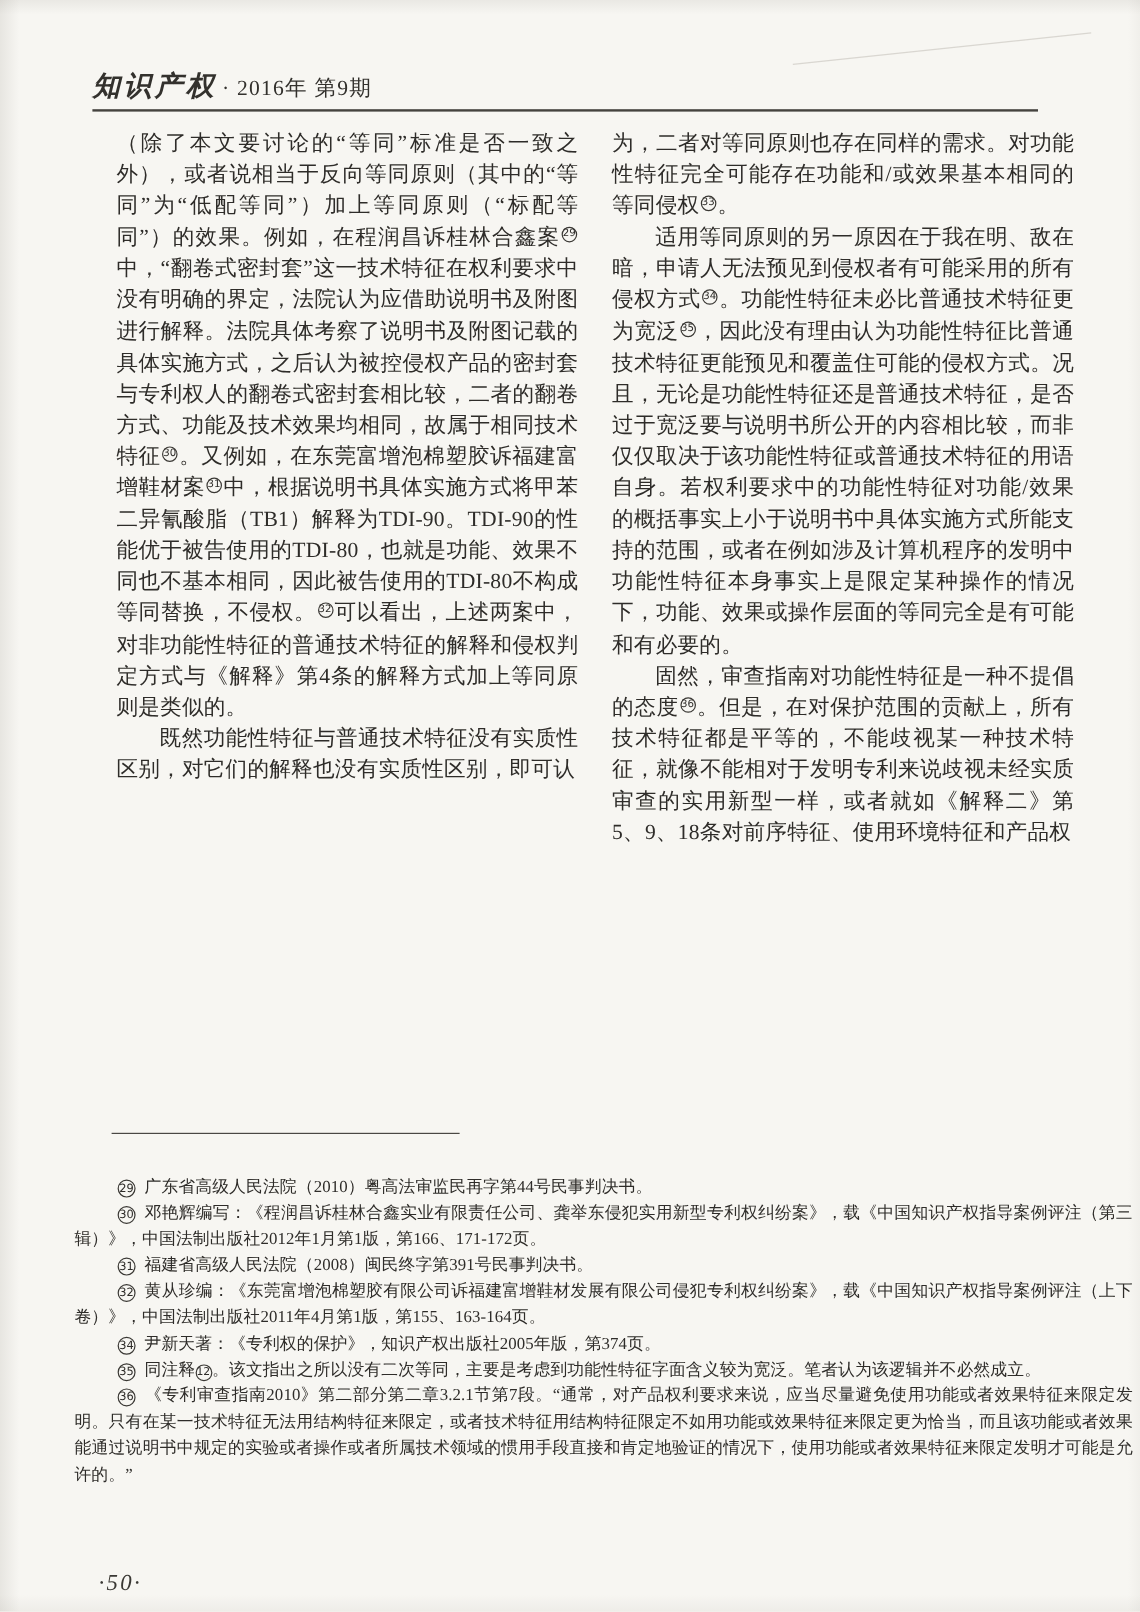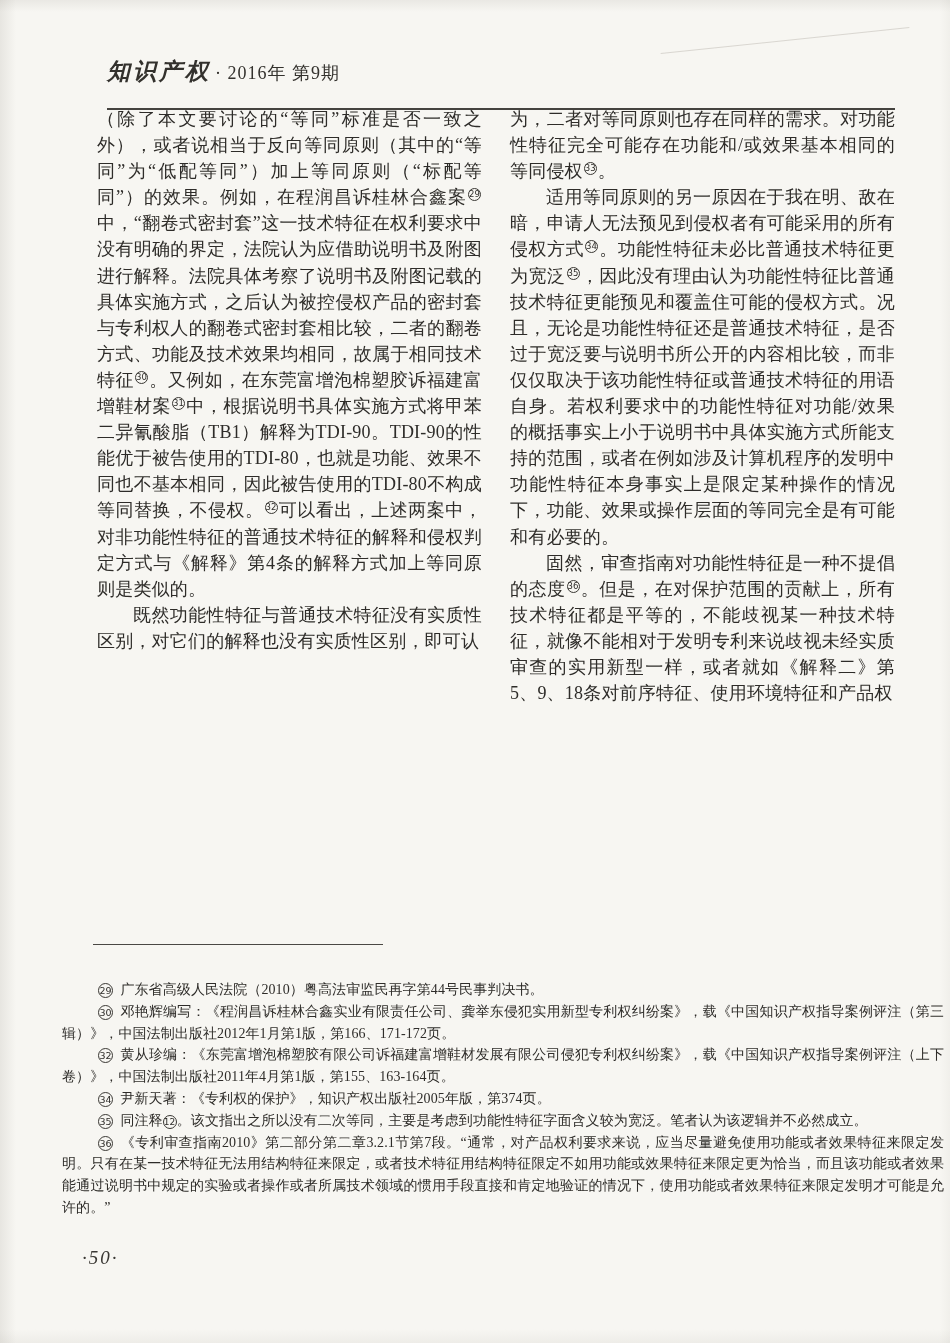--- a/index.html
+++ b/index.html
@@ -5,41 +5,41 @@
   html,body{margin:0;padding:0;}
   body{width:950px;height:1343px;background:#e9e7e3;font-family:"Liberation Serif","DejaVu Serif",serif;}
   .page{position:relative;width:950px;height:1343px;background:#f7f6f2;overflow:hidden;color:#2e2c29;}
   .page::before{content:"";position:absolute;inset:0;pointer-events:none;background:
     linear-gradient(90deg, rgba(115,110,100,0.12), rgba(115,110,100,0) 16px),
     linear-gradient(180deg, rgba(115,110,100,0.10), rgba(115,110,100,0) 12px),
     linear-gradient(0deg, rgba(115,110,100,0.07), rgba(115,110,100,0) 14px),
     linear-gradient(270deg, rgba(115,110,100,0.05), rgba(115,110,100,0) 10px);}
   .streak{position:absolute;left:660px;top:40px;width:250px;height:1px;background:rgba(150,144,132,0.30);transform:rotate(-6deg);}
 
-  header{position:absolute;left:107px;top:56px;width:788px;border-bottom:2px solid #45433f;padding-bottom:21px;white-space:nowrap;}
+  header{position:absolute;left:77px;top:56px;width:788px;border-bottom:2px solid #45433f;padding-bottom:4px;white-space:nowrap;}
   .journal{font-weight:bold;font-style:italic;font-size:23px;letter-spacing:3px;color:#33312d;}
   .issue{font-size:18px;letter-spacing:1px;color:#33312d;}
 
   .columns{position:absolute;left:97px;top:106px;width:798px;display:flex;gap:28px;}
   .col{width:385px;font-size:18px;line-height:26.1px;text-align:justify;letter-spacing:0.2px;}
   .para{margin:0;}
   .para.indent{text-indent:2em;}
   .heading{font-weight:bold;font-size:19px;line-height:27px;text-indent:2em;letter-spacing:1.5px;margin:1px 0;}
 
   .ref{display:inline-block;box-sizing:border-box;border:1px solid #3a3834;border-radius:50%;
        width:14px;height:14px;line-height:12px;font-size:9px;text-align:left;
        font-family:"DejaVu Sans","Liberation Sans",sans-serif;letter-spacing:0;text-indent:0;}
   .ref.sup{width:13px;height:13px;line-height:11px;font-size:8.5px;vertical-align:6px;margin:0 1px;}
   .ref.lead{margin-right:7px;width:15px;height:15px;line-height:13px;font-size:9.5px;}
 
   .fn-sep{position:absolute;left:93px;top:944px;width:290px;border-top:1.5px solid #4a4844;}
   .footnotes{position:absolute;left:62px;top:979px;width:882px;font-size:14px;line-height:21.8px;text-align:justify;letter-spacing:0.1px;}
   .footnote{text-indent:2.6em;margin:0;}
 
-  .page-num{position:absolute;left:82px;top:1247px;font-style:italic;font-size:19px;letter-spacing:2px;color:#3a3834;}
+  .page-num{position:absolute;left:82px;top:1309px;font-style:italic;font-size:19px;letter-spacing:2px;color:#3a3834;}
 </style>
 </head>
 <body>
 
 <div class="page">
   <div class="streak"></div>
 
   <header>
     <span class="journal">知识产权</span>
     <span class="issue">· 2016年 第9期</span>
@@ -54,20 +54,21 @@
         <div class="para">为，二者对等同原则也存在同样的需求。对功能性特征完全可能存在功能和/或效果基本相同的等同侵权<span class="ref sup">33</span>。</div>
         <div class="para indent">适用等同原则的另一原因在于我在明、敌在暗，申请人无法预见到侵权者有可能采用的所有侵权方式<span class="ref sup">34</span>。功能性特征未必比普通技术特征更为宽泛<span class="ref sup">35</span>，因此没有理由认为功能性特征比普通技术特征更能预见和覆盖住可能的侵权方式。况且，无论是功能性特征还是普通技术特征，是否过于宽泛要与说明书所公开的内容相比较，而非仅仅取决于该功能性特征或普通技术特征的用语自身。若权利要求中的功能性特征对功能/效果的概括事实上小于说明书中具体实施方式所能支持的范围，或者在例如涉及计算机程序的发明中功能性特征本身事实上是限定某种操作的情况下，功能、效果或操作层面的等同完全是有可能和有必要的。</div>
         <div class="para indent">固然，审查指南对功能性特征是一种不提倡的态度<span class="ref sup">36</span>。但是，在对保护范围的贡献上，所有技术特征都是平等的，不能歧视某一种技术特征，就像不能相对于发明专利来说歧视未经实质审查的实用新型一样，或者就如《解释二》第5、9、18条对前序特征、使用环境特征和产品权</div>
       </section>
   </main>
 
   <div class="fn-sep"></div>
   <section class="footnotes">
       <div class="footnote"><span class="ref lead">29</span>广东省高级人民法院（2010）粤高法审监民再字第44号民事判决书。</div>
       <div class="footnote"><span class="ref lead">30</span>邓艳辉编写：《程润昌诉桂林合鑫实业有限责任公司、龚举东侵犯实用新型专利权纠纷案》，载《中国知识产权指导案例评注（第三辑）》，中国法制出版社2012年1月第1版，第166、171-172页。</div>
+      <div class="footnote"><span class="ref lead">31</span>福建省高级人民法院（2008）闽民终字第391号民事判决书。</div>
       <div class="footnote"><span class="ref lead">32</span>黄从珍编：《东莞富增泡棉塑胶有限公司诉福建富增鞋材发展有限公司侵犯专利权纠纷案》，载《中国知识产权指导案例评注（上下卷）》，中国法制出版社2011年4月第1版，第155、163-164页。</div>
       <div class="footnote"><span class="ref lead">34</span>尹新天著：《专利权的保护》，知识产权出版社2005年版，第374页。</div>
       <div class="footnote"><span class="ref lead">35</span>同注释<span class="ref">12</span>。该文指出之所以没有二次等同，主要是考虑到功能性特征字面含义较为宽泛。笔者认为该逻辑并不必然成立。</div>
       <div class="footnote"><span class="ref lead">36</span>《专利审查指南2010》第二部分第二章3.2.1节第7段。“通常，对产品权利要求来说，应当尽量避免使用功能或者效果特征来限定发明。只有在某一技术特征无法用结构特征来限定，或者技术特征用结构特征限定不如用功能或效果特征来限定更为恰当，而且该功能或者效果能通过说明书中规定的实验或者操作或者所属技术领域的惯用手段直接和肯定地验证的情况下，使用功能或者效果特征来限定发明才可能是允许的。”</div>
     </section>
 
   <div class="page-num">·50·</div>
 </div>
 
 </body></html>

